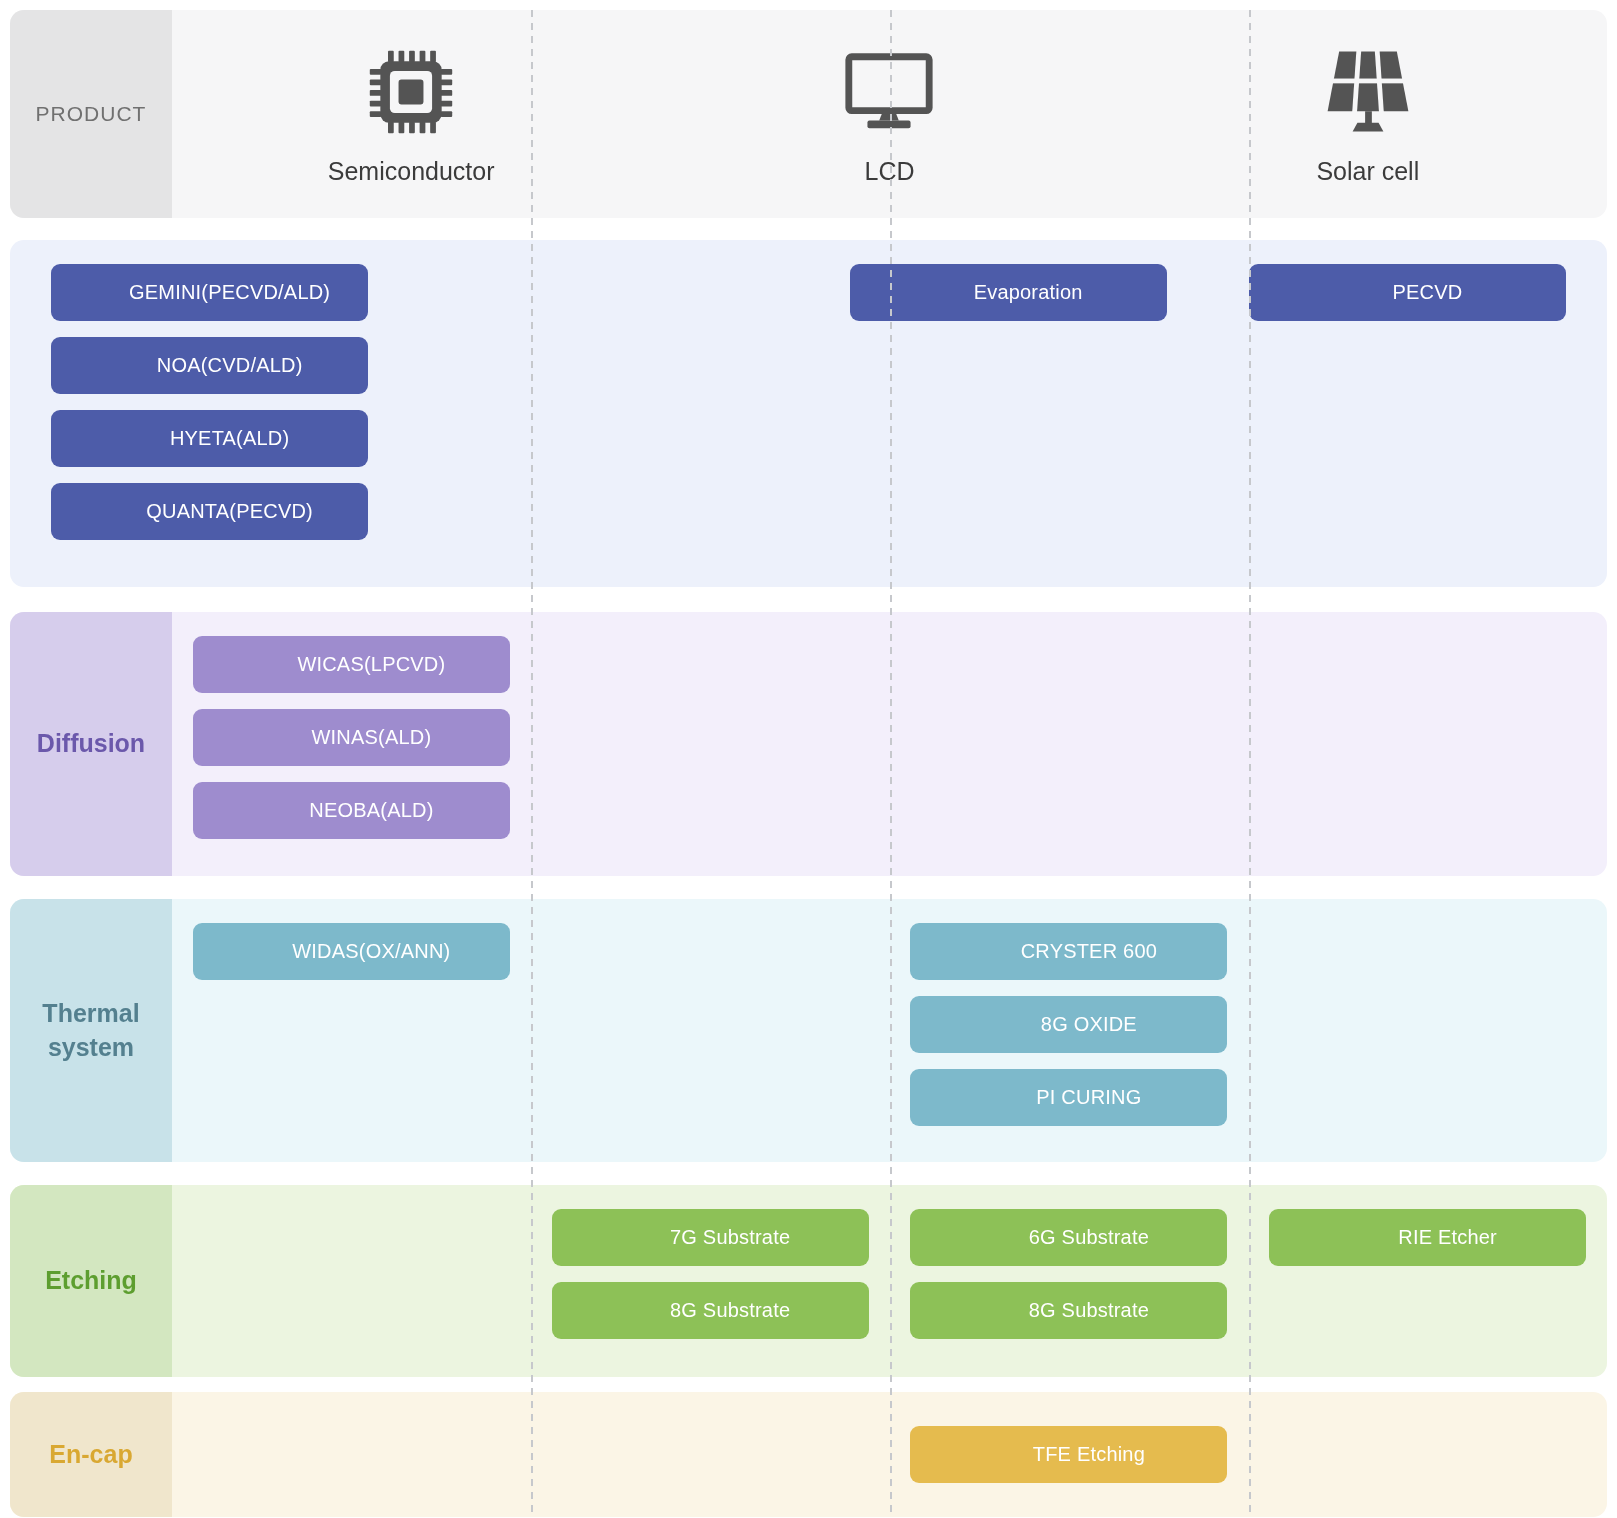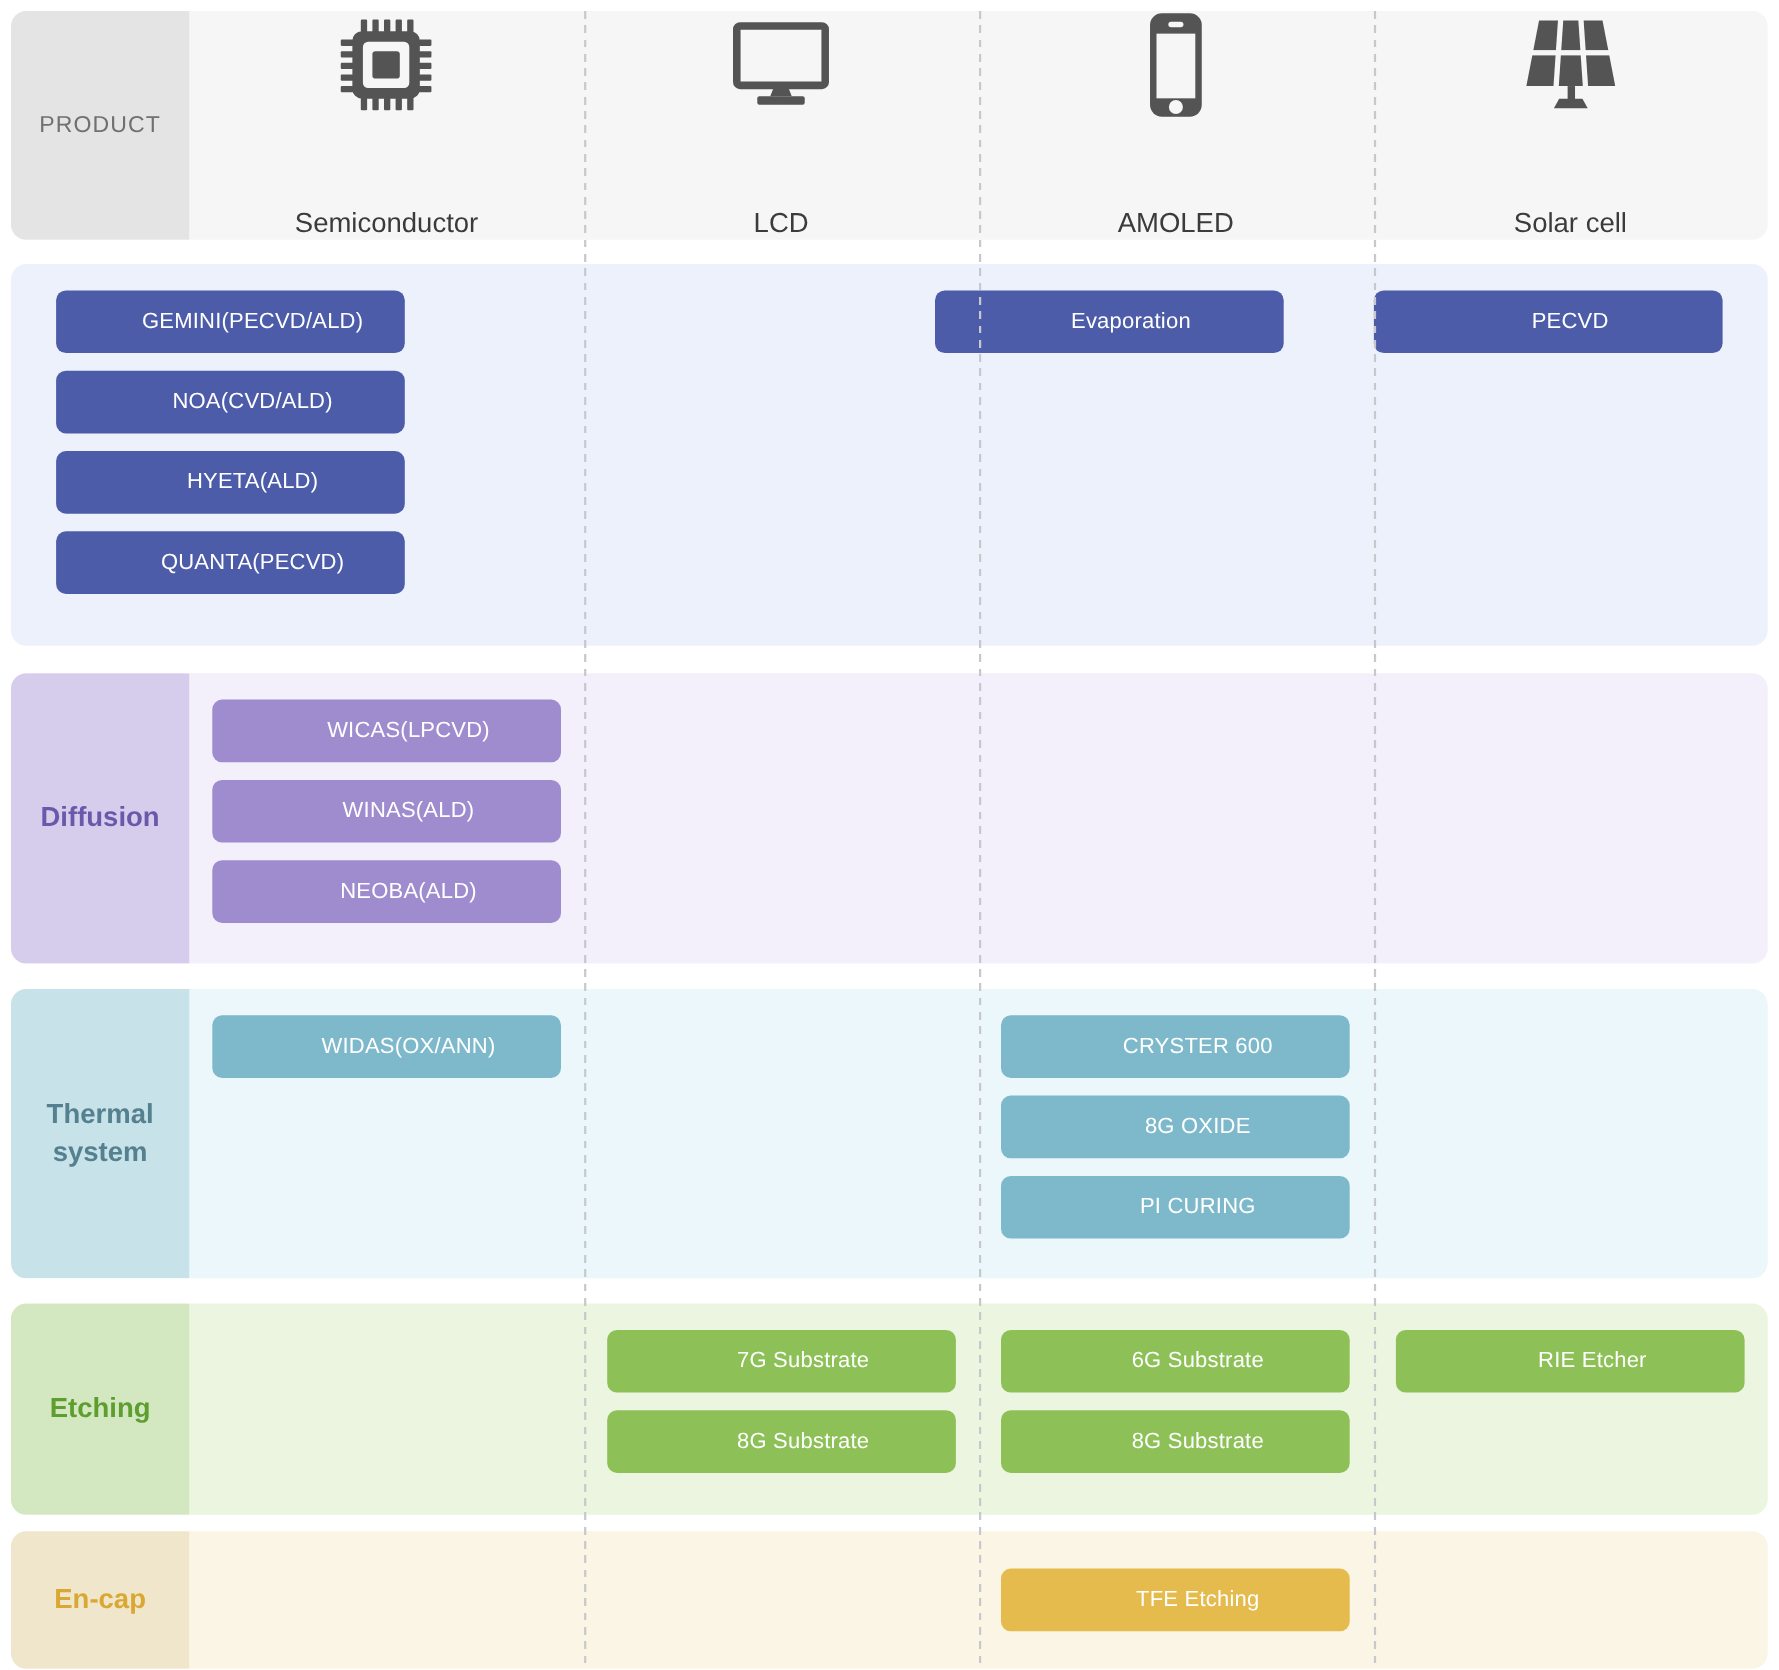--- a/index.html
+++ b/index.html
@@ -56,21 +56,21 @@
     background:var(--chip-bg);
     color:#ffffff;
     font-size:20px;font-weight:500;letter-spacing:0.2px;
     display:flex;align-items:center;justify-content:center;
     flex:0 0 auto;
     padding-left:40px;
   }
   
   .hcol{
     flex:1 1 0;
-    display:flex;flex-direction:column;align-items:center;justify-content:space-between;
+    display:flex;flex-direction:column;align-items:center;justify-content:center;
     gap:16px;
   }
   .icon-box{
     height:98px;
     display:flex;align-items:center;justify-content:center;
     color:var(--icon-color);
   }
   .hlabel{font-size:25px;color:#3b3b3b;font-weight:500;}
   .icon-fill{fill:currentColor;}
   .icon-stroke{fill:none;stroke:currentColor;}
@@ -131,31 +131,20 @@
       <span class="icon-box">
         <svg width="98" height="84" viewBox="0 0 100 84" aria-hidden="true">
           <rect class="icon-stroke" x="9" y="6" width="82" height="55" rx="3" stroke-width="7"></rect>
           <polygon class="icon-fill" points="44,61 56,61 60,71 40,71"></polygon>
           <rect class="icon-fill" x="28" y="71" width="44" height="8" rx="2"></rect>
         </svg>
       </span>
       <span class="hlabel">LCD</span>
     </div>
 
-    <div class="hcol">
-      <span class="icon-box">
-        <svg width="64" height="98" viewBox="0 0 64 100" aria-hidden="true">
-          <rect class="icon-fill" x="8" y="2" width="48" height="96" rx="11"></rect>
-          <rect class="icon-cut" x="25" y="10" width="14" height="5" rx="2.5"></rect>
-          <rect class="icon-cut" x="14" y="21" width="36" height="60"></rect>
-          <circle class="icon-cut" cx="32" cy="89" r="6.5"></circle>
-        </svg>
-      </span>
-      <span class="hlabel">AMOLED</span>
-    </div>
 
     <div class="hcol">
       <span class="icon-box">
         <svg width="100" height="92" viewBox="0 0 104 92" aria-hidden="true">
           <polygon class="icon-fill" points="22,4 82,4 94,66 10,66"></polygon>
           <rect class="icon-cut" x="4" y="32" width="96" height="5"></rect>
           <line class="icon-cut" x1="42.5" y1="2" x2="38" y2="68" stroke="var(--header-bg)" stroke-width="5"></line>
           <line class="icon-cut" x1="61.5" y1="2" x2="66" y2="68" stroke="var(--header-bg)" stroke-width="5"></line>
           <rect class="icon-fill" x="49" y="66" width="7" height="13"></rect>
           <polygon class="icon-fill" points="36,87 68,87 63,78 41,78"></polygon>

